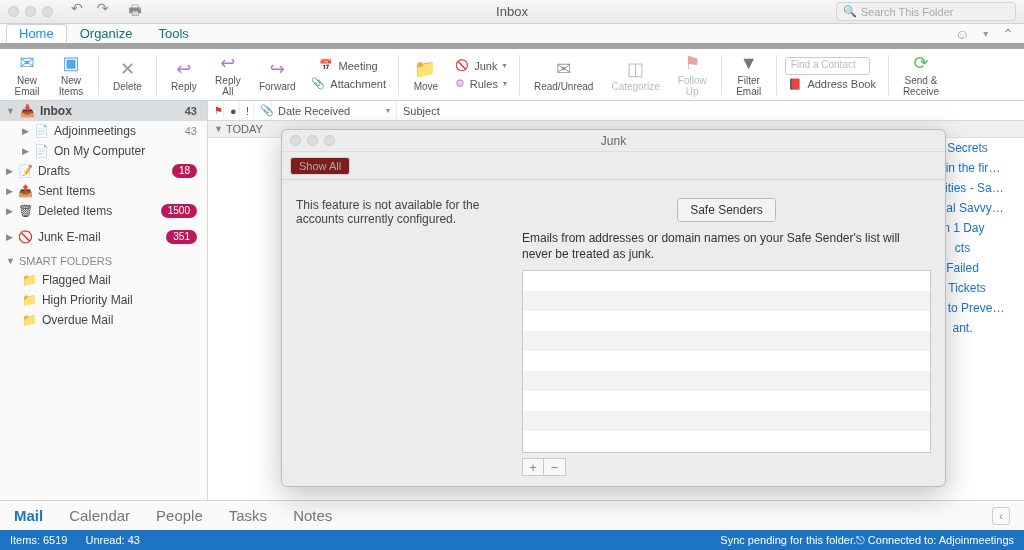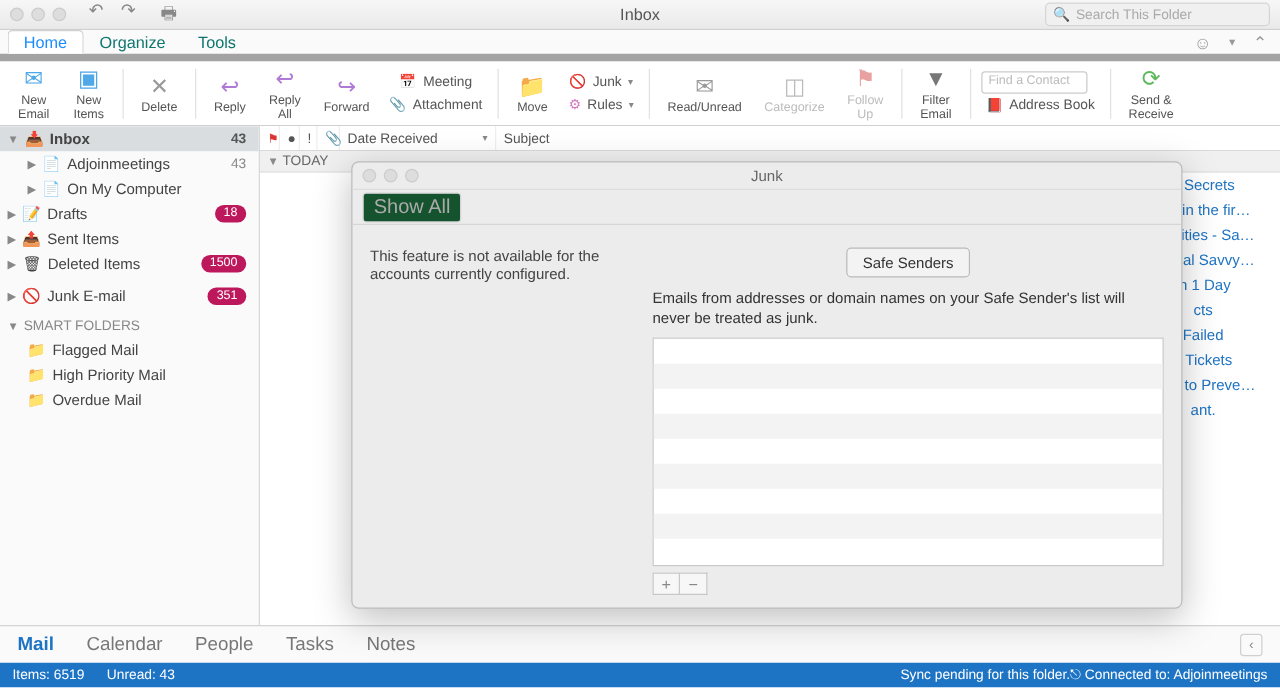--- a/index.html
+++ b/index.html
@@ -51,21 +51,21 @@
 .listarea { flex: 1; display: flex; flex-direction: column; background: #fff; }
 .todayrow { background: #f0f0f0; border-bottom: 1px solid #e0e0e0; font-size: 11px; color: #666; padding: 2px 6px; display:flex; align-items:center; gap:3px;}
 .subjects { padding-right: 18px; text-align: center; color: #1e74c4; font-size: 12px; line-height: 20px; }
 .subjects div { white-space: nowrap; overflow: hidden; text-overflow: ellipsis; }
 
 
 .dlg { position: absolute; left: 281px; top: 129px; width: 665px; height: 358px; background: #ececec; border: 1px solid #bcbcbc; border-radius: 6px; box-shadow: 0 8px 30px rgba(0,0,0,0.25); display: flex; flex-direction: column; }
 .dlgtitle { height: 22px; display: flex; align-items: center; justify-content: center; position: relative; font-size: 12px; color: #666; border-bottom: 1px solid #dcdcdc; }
 .dlgtitle .traffic { position: absolute; left: 8px; }
 .dlgtool { height: 28px; display: flex; align-items: center; padding: 0 8px; border-bottom: 1px solid #d6d6d6; }
-.showall { font-size: 16px; color: #aaa; border: 1px solid #d4d4d4; background: #14532d; border-radius: 3px; padding: 2px 8px; }
+.showall { font-size: 11px; color: #aaa; border: 1px solid #d4d4d4; background: #7f1d1d; border-radius: 3px; padding: 2px 8px; }
 .dlgbody { flex: 1; display: flex; padding: 18px 14px 10px 14px; gap: 6px; }
 .dlgleft { width: 220px; font-size: 12px; color: #444; padding-right: 10px; }
 .dlgright { flex: 1; display: flex; flex-direction: column; }
 .segtabs { display: flex; justify-content: center; margin-bottom: 8px; }
 .seg { border: 1px solid #b8b8b8; background: #0f766e; display: flex; border-radius: 4px; overflow: hidden; }
 .seg button { border: none; background: #fff; padding: 4px 12px; font-size: 12px; color: #333; }
 .seg button.active { background: #f3f3f3; }
 .seg button + button { border-left: 1px solid #b8b8b8; }
 .helptxt { font-size: 12px; color: #333; line-height: 1.35; margin-bottom: 8px; }
 .listbox { flex: 1; border: 1px solid #c8c8c8; background: #fff; }

